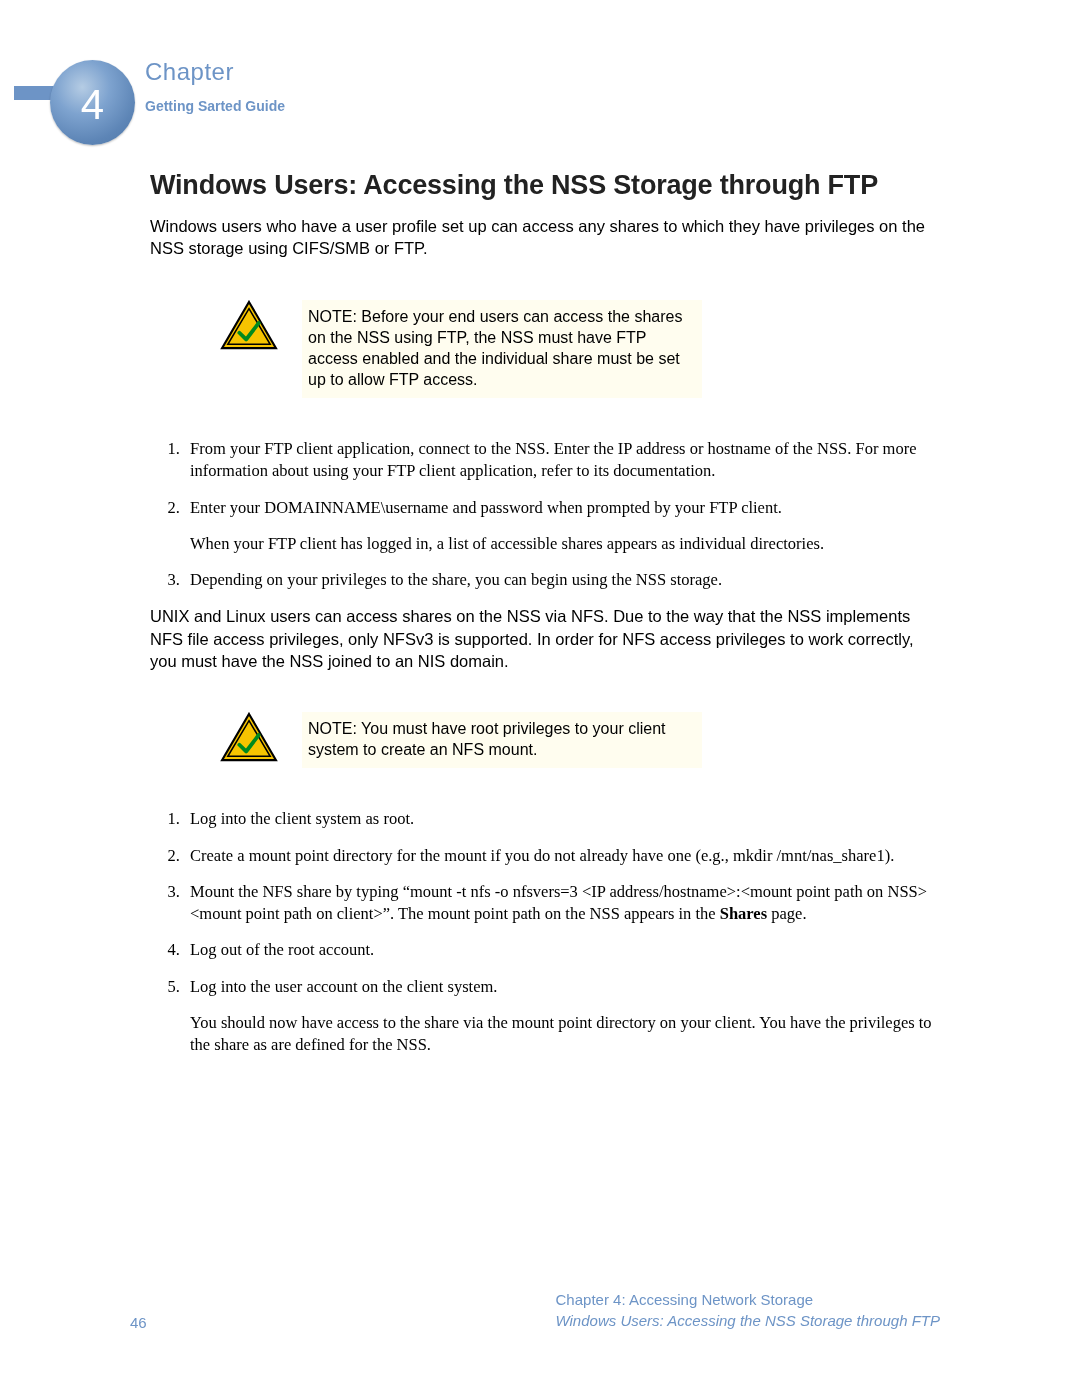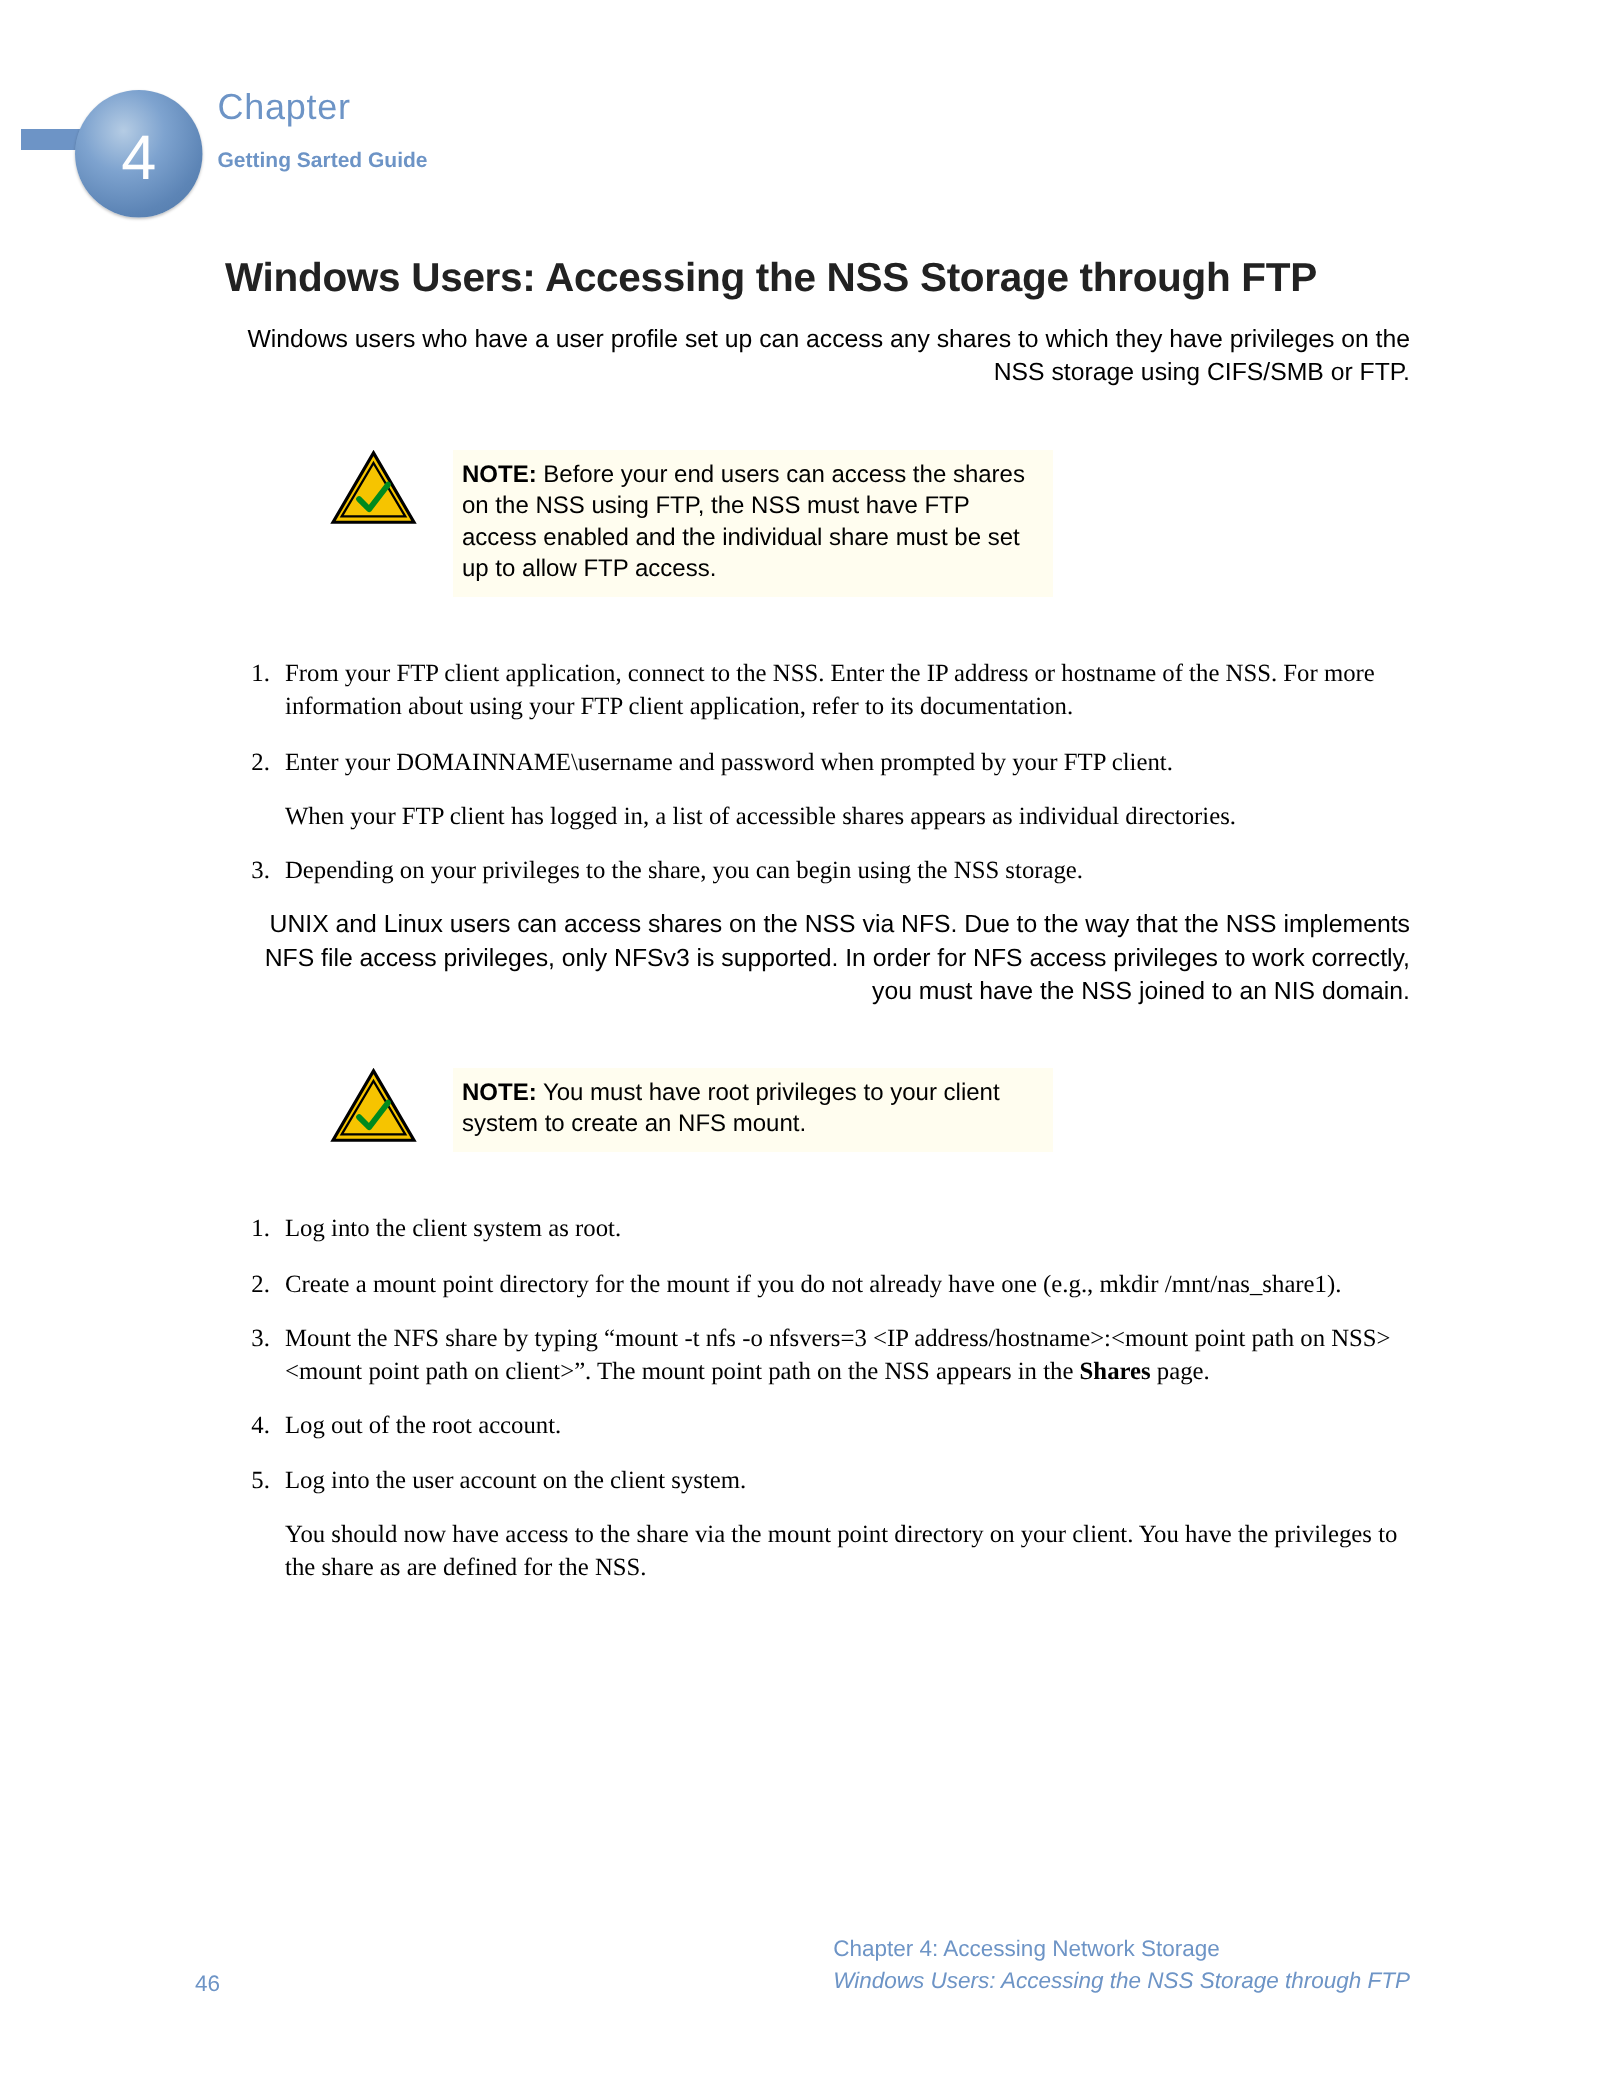--- a/index.html
+++ b/index.html
@@ -74,41 +74,40 @@
     font-size: 27px;
     font-weight: 600;
     color: #222;
     margin-bottom: 14px;
     letter-spacing: -0.2px;
   }
   p.body {
     font-size: 16.5px;
     line-height: 1.35;
     margin-bottom: 14px;
-    text-align: right;
   }
   .note-block {
     display: flex;
     align-items: flex-start;
     gap: 24px;
     margin: 40px 0 40px 70px;
   }
   .warn-icon {
     flex: 0 0 auto;
     width: 58px;
     height: 52px;
   }
   .note-text {
     background: #fffdef;
     padding: 6px 10px 8px 6px;
     font-size: 16px;
     line-height: 1.32;
     max-width: 400px;
   }
-  .note-text b { font-weight: 700; }
+  .note-text b { font-weight: 400; }
   ol {
     list-style-position: outside;
     margin-left: 28px;
     padding-left: 6px;
   }
   ol li {
     font-size: 16.5px;
     line-height: 1.35;
     margin-bottom: 14px;
     padding-left: 6px;

